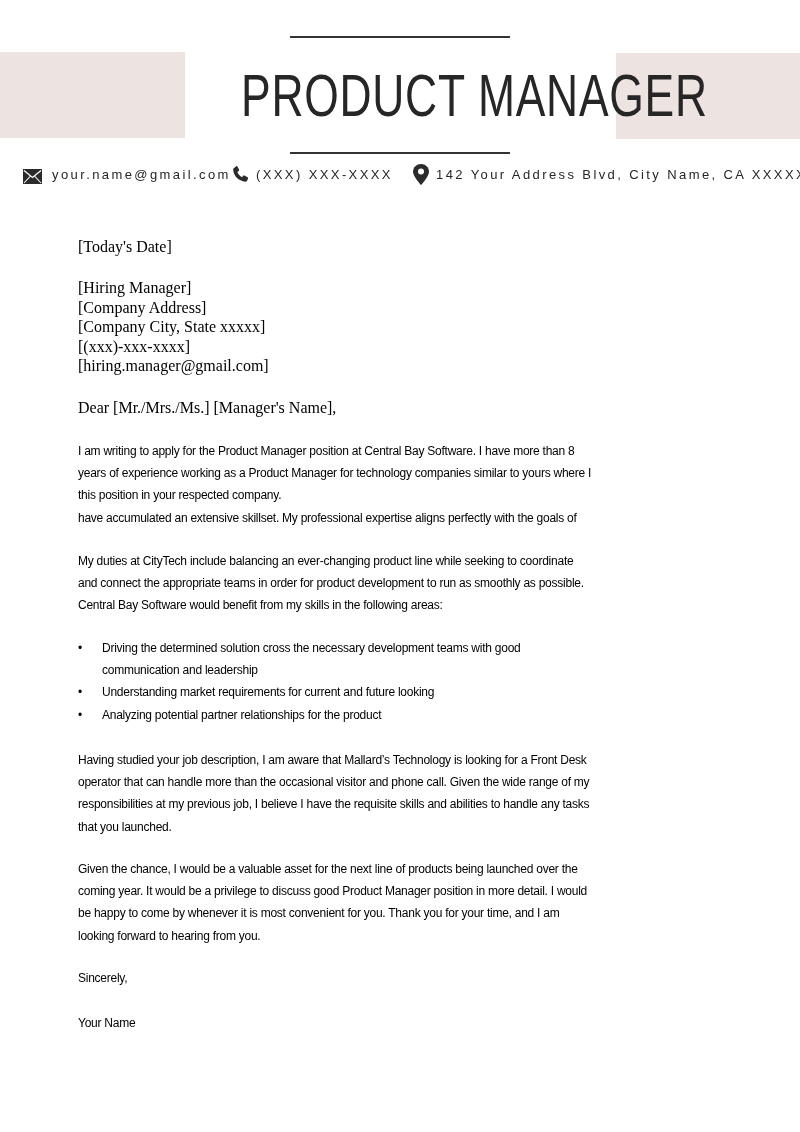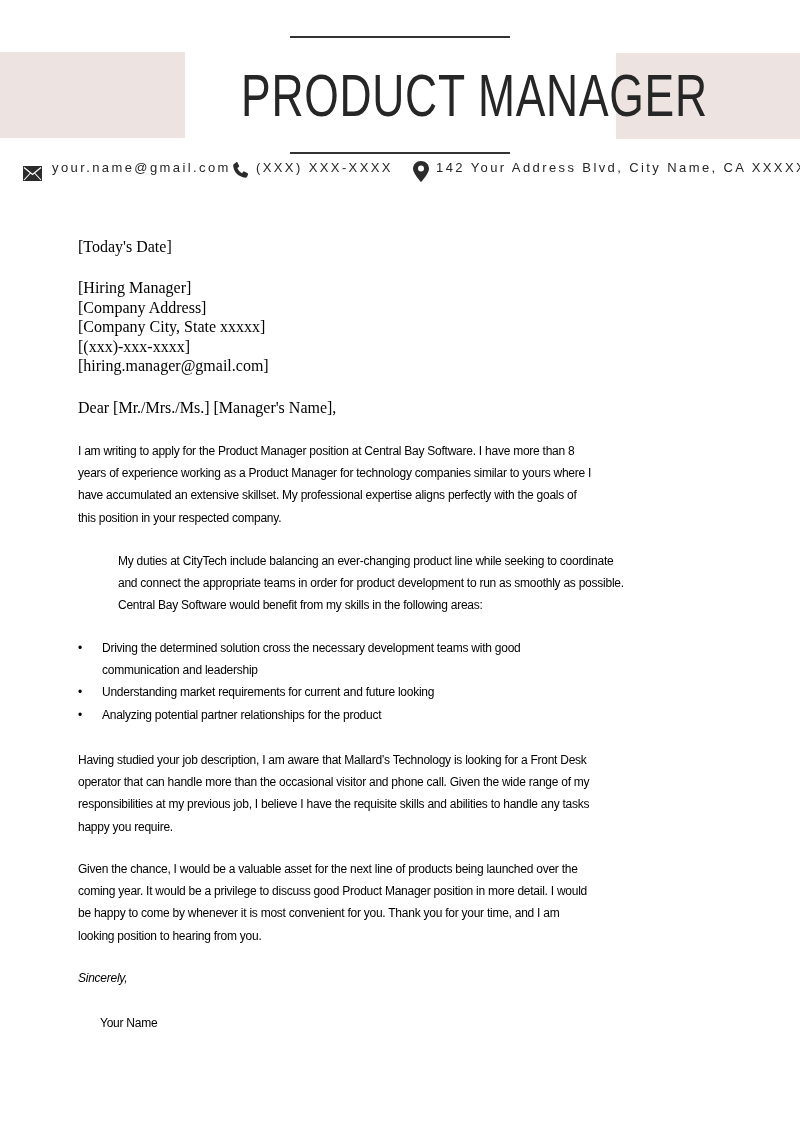--- a/index.html
+++ b/index.html
@@ -18,21 +18,21 @@
       text-align: center;
       font-family: "Liberation Sans", sans-serif;
       font-size: 60px; line-height: 76px;
       color: #262626; letter-spacing: 1px;
       transform: scaleX(0.74); transform-origin: center;
       white-space: nowrap;
     }
 
     .contact { position: absolute; top: 160px; left: 0; width: 800px; height: 28px;
       font-family: "Liberation Sans Narrow", "Liberation Sans", sans-serif; font-size: 13px; color: #262626; }
-    .contact-item { position: absolute; top: 0; height: 28px; display: flex; align-items: flex-start; }
+    .contact-item { position: absolute; top: 0; height: 28px; display: flex; align-items: center; }
     .contact-item .txt { letter-spacing: 2.4px; white-space: nowrap; transform-origin: left center; }
     .ci-email { left: 22px; }
     .ci-phone { left: 230px; }
     .ci-addr { left: 412px; }
     .icon { display: inline-flex; align-items: center; justify-content: center; }
     .icon svg { display: block; }
 
     .serif {
       font-family: "Liberation Serif", serif; font-size: 16px; line-height: 19.5px;
     }
@@ -97,25 +97,25 @@
   <div class="line">[Company City, State xxxxx]</div>
   <div class="line">[(xxx)-xxx-xxxx]</div>
   <div class="line">[hiring.manager@gmail.com]</div>
 </div>
 
 <div class="block serif" style="top:398px;">Dear [Mr./Mrs./Ms.] [Manager's Name],</div>
 
 <div class="block sans" style="top:440px;">
   <div class="line">I am writing to apply for the Product Manager position at Central Bay Software. I have more than 8</div>
   <div class="line">years of experience working as a Product Manager for technology companies similar to yours where I</div>
+  <div class="line">this position in your respected company.</div>
   <div class="line">have accumulated an extensive skillset. My professional expertise aligns perfectly with the goals of</div>
-  <div class="line">this position in your respected company.</div>
 </div>
 
-<div class="block sans" style="top:550px;margin-left:40px;">
+<div class="block sans" style="top:550px;">
   <div class="line">My duties at CityTech include balancing an ever-changing product line while seeking to coordinate</div>
   <div class="line">and connect the appropriate teams in order for product development to run as smoothly as possible.</div>
   <div class="line">Central Bay Software would benefit from my skills in the following areas:</div>
 </div>
 
 <div class="bullets sans">
   <div class="bullet-row">
     <span class="bullet-dot">•</span>
     <div class="line">Driving the determined solution cross the necessary development teams with good</div>
     <div class="line">communication and leadership</div>
@@ -127,24 +127,24 @@
   <div class="bullet-row">
     <span class="bullet-dot">•</span>
     <div class="line">Analyzing potential partner relationships for the product</div>
   </div>
 </div>
 
 <div class="block sans" style="top:749px;">
   <div class="line">Having studied your job description, I am aware that Mallard’s Technology is looking for a Front Desk</div>
   <div class="line">operator that can handle more than the occasional visitor and phone call. Given the wide range of my</div>
   <div class="line">responsibilities at my previous job, I believe I have the requisite skills and abilities to handle any tasks</div>
-  <div class="line">happy you require.</div>
+  <div class="line">that you launched.</div>
 </div>
 
 <div class="block sans" style="top:858px;">
   <div class="line">Given the chance, I would be a valuable asset for the next line of products being launched over the</div>
   <div class="line">coming year. It would be a privilege to discuss good Product Manager position in more detail. I would</div>
   <div class="line">be happy to come by whenever it is most convenient for you. Thank you for your time, and I am</div>
-  <div class="line">looking position to hearing from you.</div>
+  <div class="line">looking forward to hearing from you.</div>
 </div>
 
-<div class="block sans" style="top:967px;font-style:italic;">Sincerely,</div>
-<div class="block sans" style="top:1012px;margin-left:22px;">Your Name</div>
+<div class="block sans" style="top:967px;">Sincerely,</div>
+<div class="block sans" style="top:1012px;">Your Name</div>
 
 </body></html>

